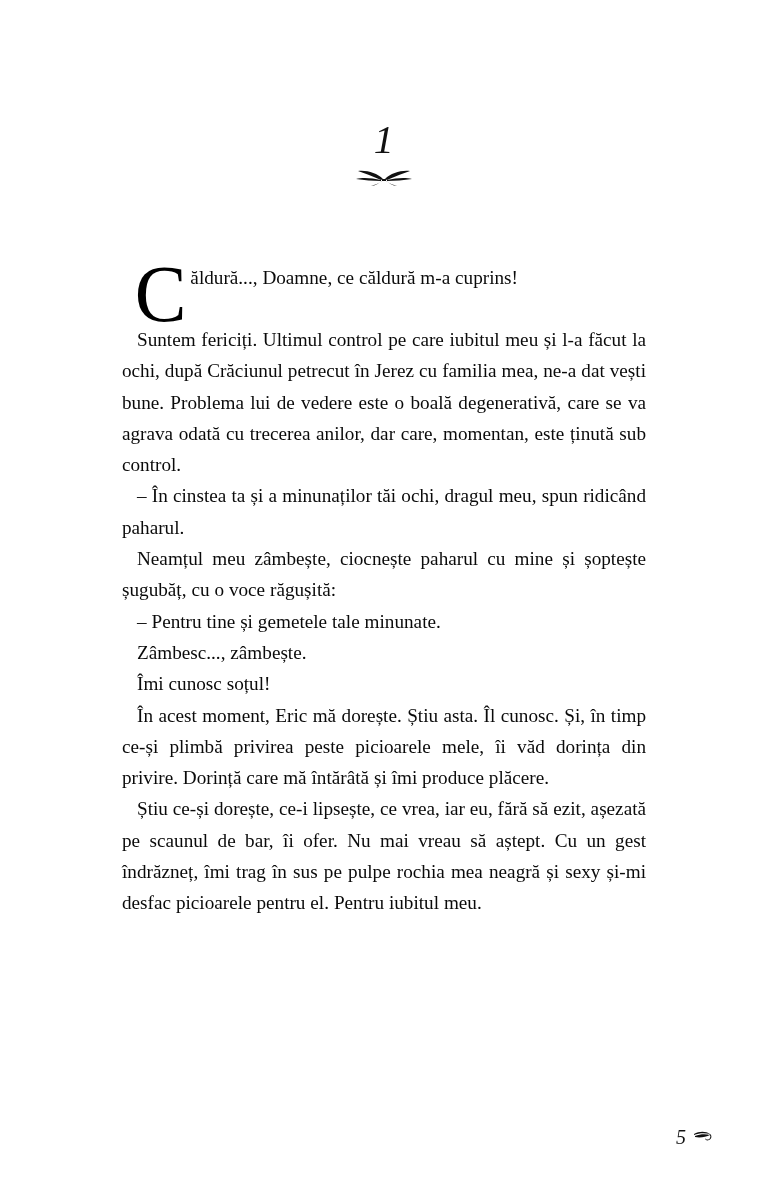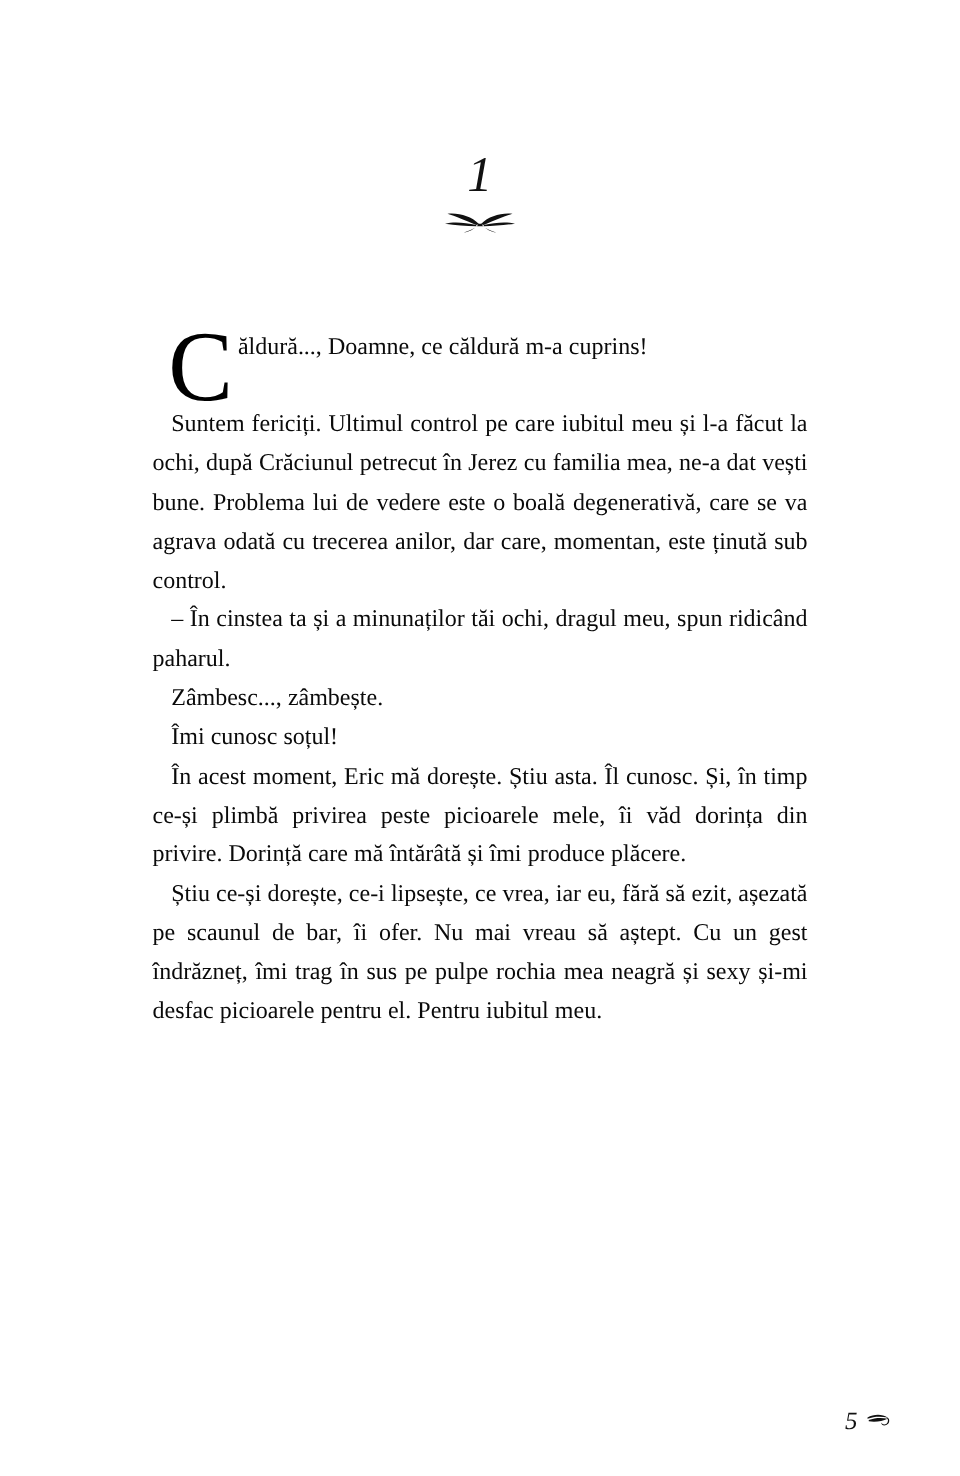--- a/index.html
+++ b/index.html
@@ -129,20 +129,22 @@
       </svg>
     </div>
   </div>
 
   <div class="body-text">
 
     <p class="para para-first"><span class="dropcap">C</span><span>ăldură..., Doamne, ce căldură m-a cuprins!</span></p>
 
     <p class="para">Suntem fericiți. Ultimul control pe care iubitul meu și l-a făcut la ochi, după Crăciunul petrecut în Jerez cu familia mea, ne-a dat vești bune. Problema lui de vedere este o boală degenerativă, care se va agrava odată cu trecerea anilor, dar care, momentan, este ținută sub control.</p>
     <p class="para">– În cinstea ta și a minunaților tăi ochi, dragul meu, spun ridicând paharul.</p>
+    <p class="para">Neamțul meu zâmbește, ciocnește paharul cu mine și șoptește șugubăț, cu o voce răgușită:</p>
+    <p class="para">– Pentru tine și gemetele tale minunate.</p>
     <p class="para">Zâmbesc..., zâmbește.</p>
     <p class="para">Îmi cunosc soțul!</p>
     <p class="para">În acest moment, Eric mă dorește. Știu asta. Îl cunosc. Și, în timp ce-și plimbă privirea peste picioarele mele, îi văd dorința din privire. Dorință care mă întărâtă și îmi produce plăcere.</p>
     <p class="para">Știu ce-și dorește, ce-i lipsește, ce vrea, iar eu, fără să ezit, așezată pe scaunul de bar, îi ofer. Nu mai vreau să aștept. Cu un gest îndrăzneț, îmi trag în sus pe pulpe rochia mea neagră și sexy și-mi desfac picioarele pentru el. Pentru iubitul meu.</p>
   </div>
 
   <div class="folio">
     <span class="folio-number">5</span>
     <span class="folio-ornament">
       <svg width="20" height="14" viewBox="0 0 20 14" aria-hidden="true">

